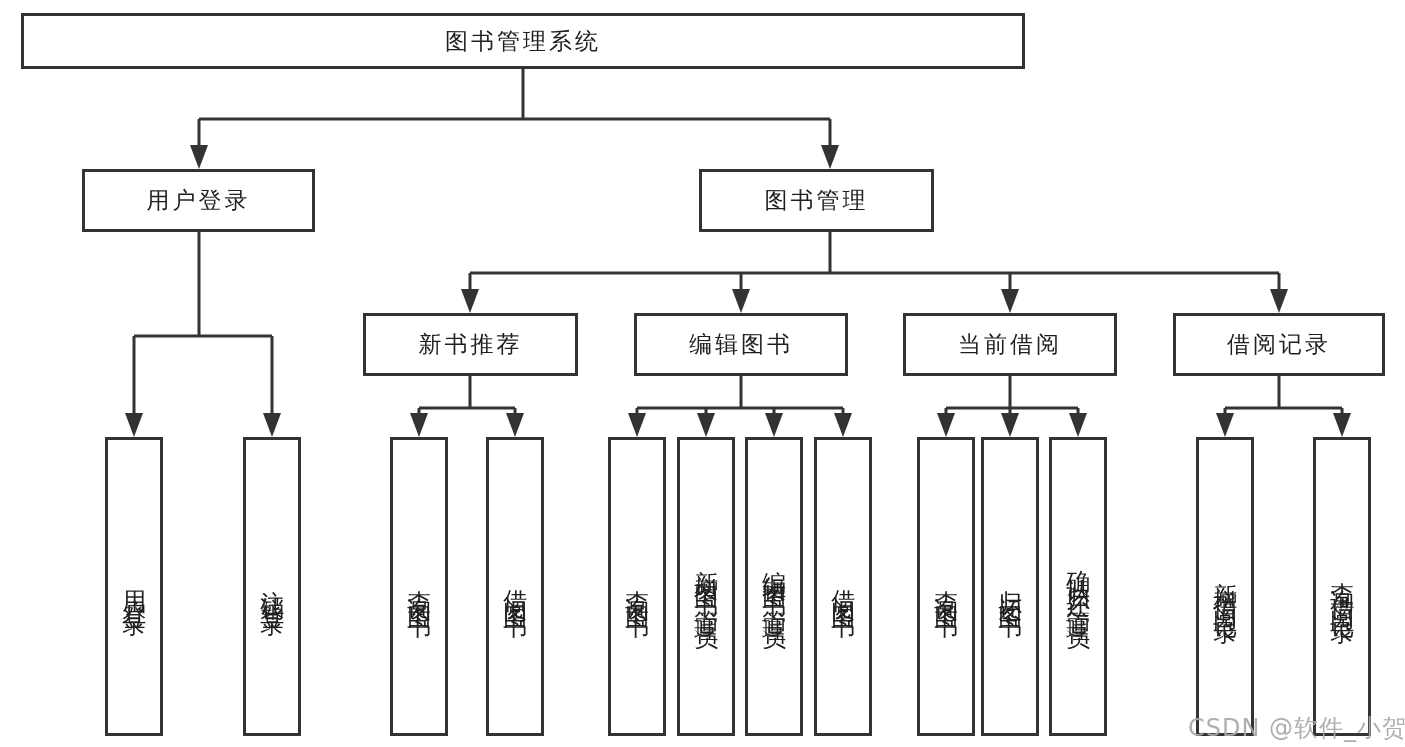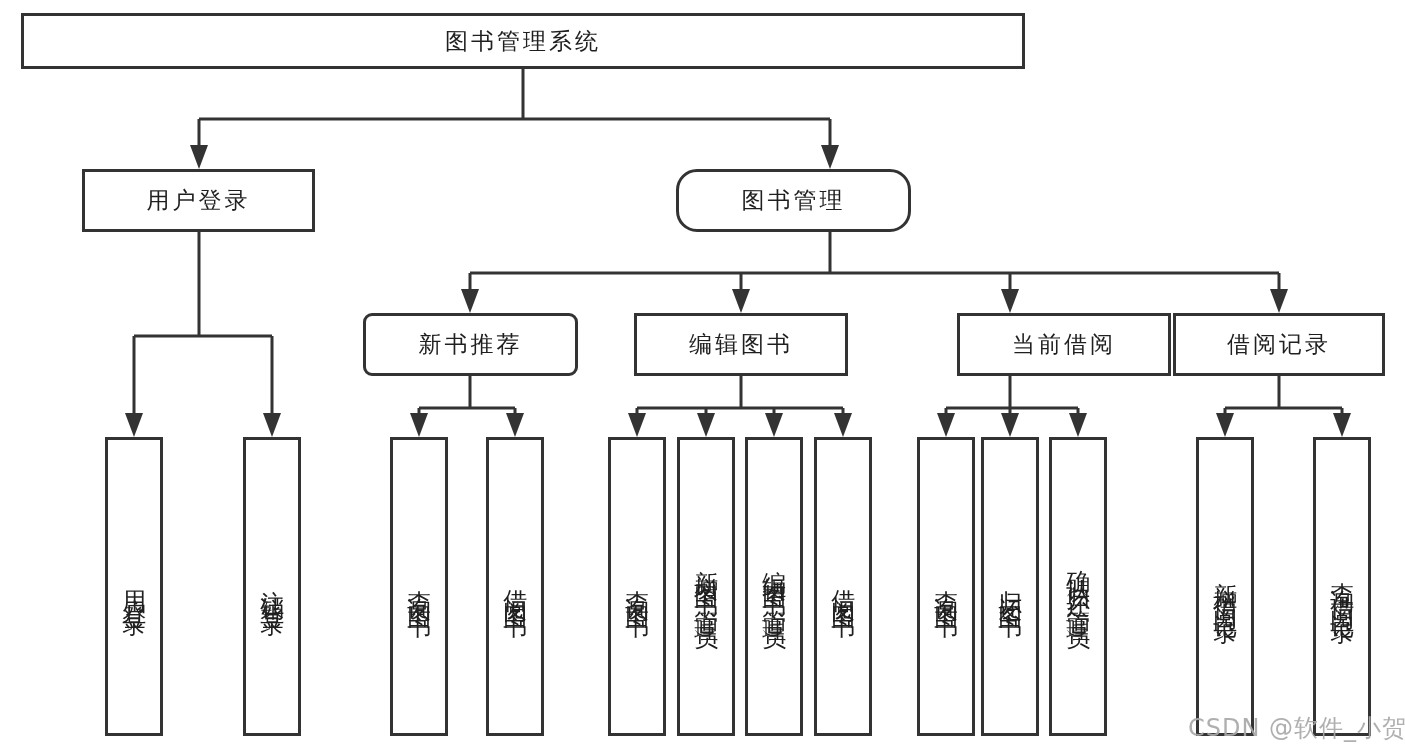--- a/index.html
+++ b/index.html
@@ -22,25 +22,25 @@
     position: absolute;
     background: #ffffff;
     border: 3px solid #333333;
     color: #1f1f1f;
     display: flex; align-items: center; justify-content: center;
     z-index: 2;
   }
   .h-node { font-size: 23px; letter-spacing: 3px; white-space: nowrap; }
   .root-node  { left: 21px;  top: 13px;  width: 1004px; height: 56px; }
   .l2a { left: 82px;  top: 169px; width: 233px; height: 63px; }
-  .l2b { left: 676px; top: 169px; width: 235px; height: 63px; border-radius: 21px; }
+  .l2b { left: 699px; top: 169px; width: 235px; height: 63px; }
   .l3  { top: 313px; height: 63px; }
-  .l3a { left: 363px;  width: 215px; border-radius: 9px; }
+  .l3a { left: 363px;  width: 215px; }
   .l3b { left: 634px;  width: 214px; }
-  .l3c { left: 957px;  width: 214px; }
+  .l3c { left: 903px;  width: 214px; }
   .l3d { left: 1173px; width: 212px; }
   .leaf { top: 437px; width: 58px; height: 299px; }
   .leaf .vtext {
     writing-mode: vertical-rl;
     text-orientation: mixed;
     font-size: 24px;
     letter-spacing: 8px;
     line-height: 1.1;
     white-space: nowrap;
   }

